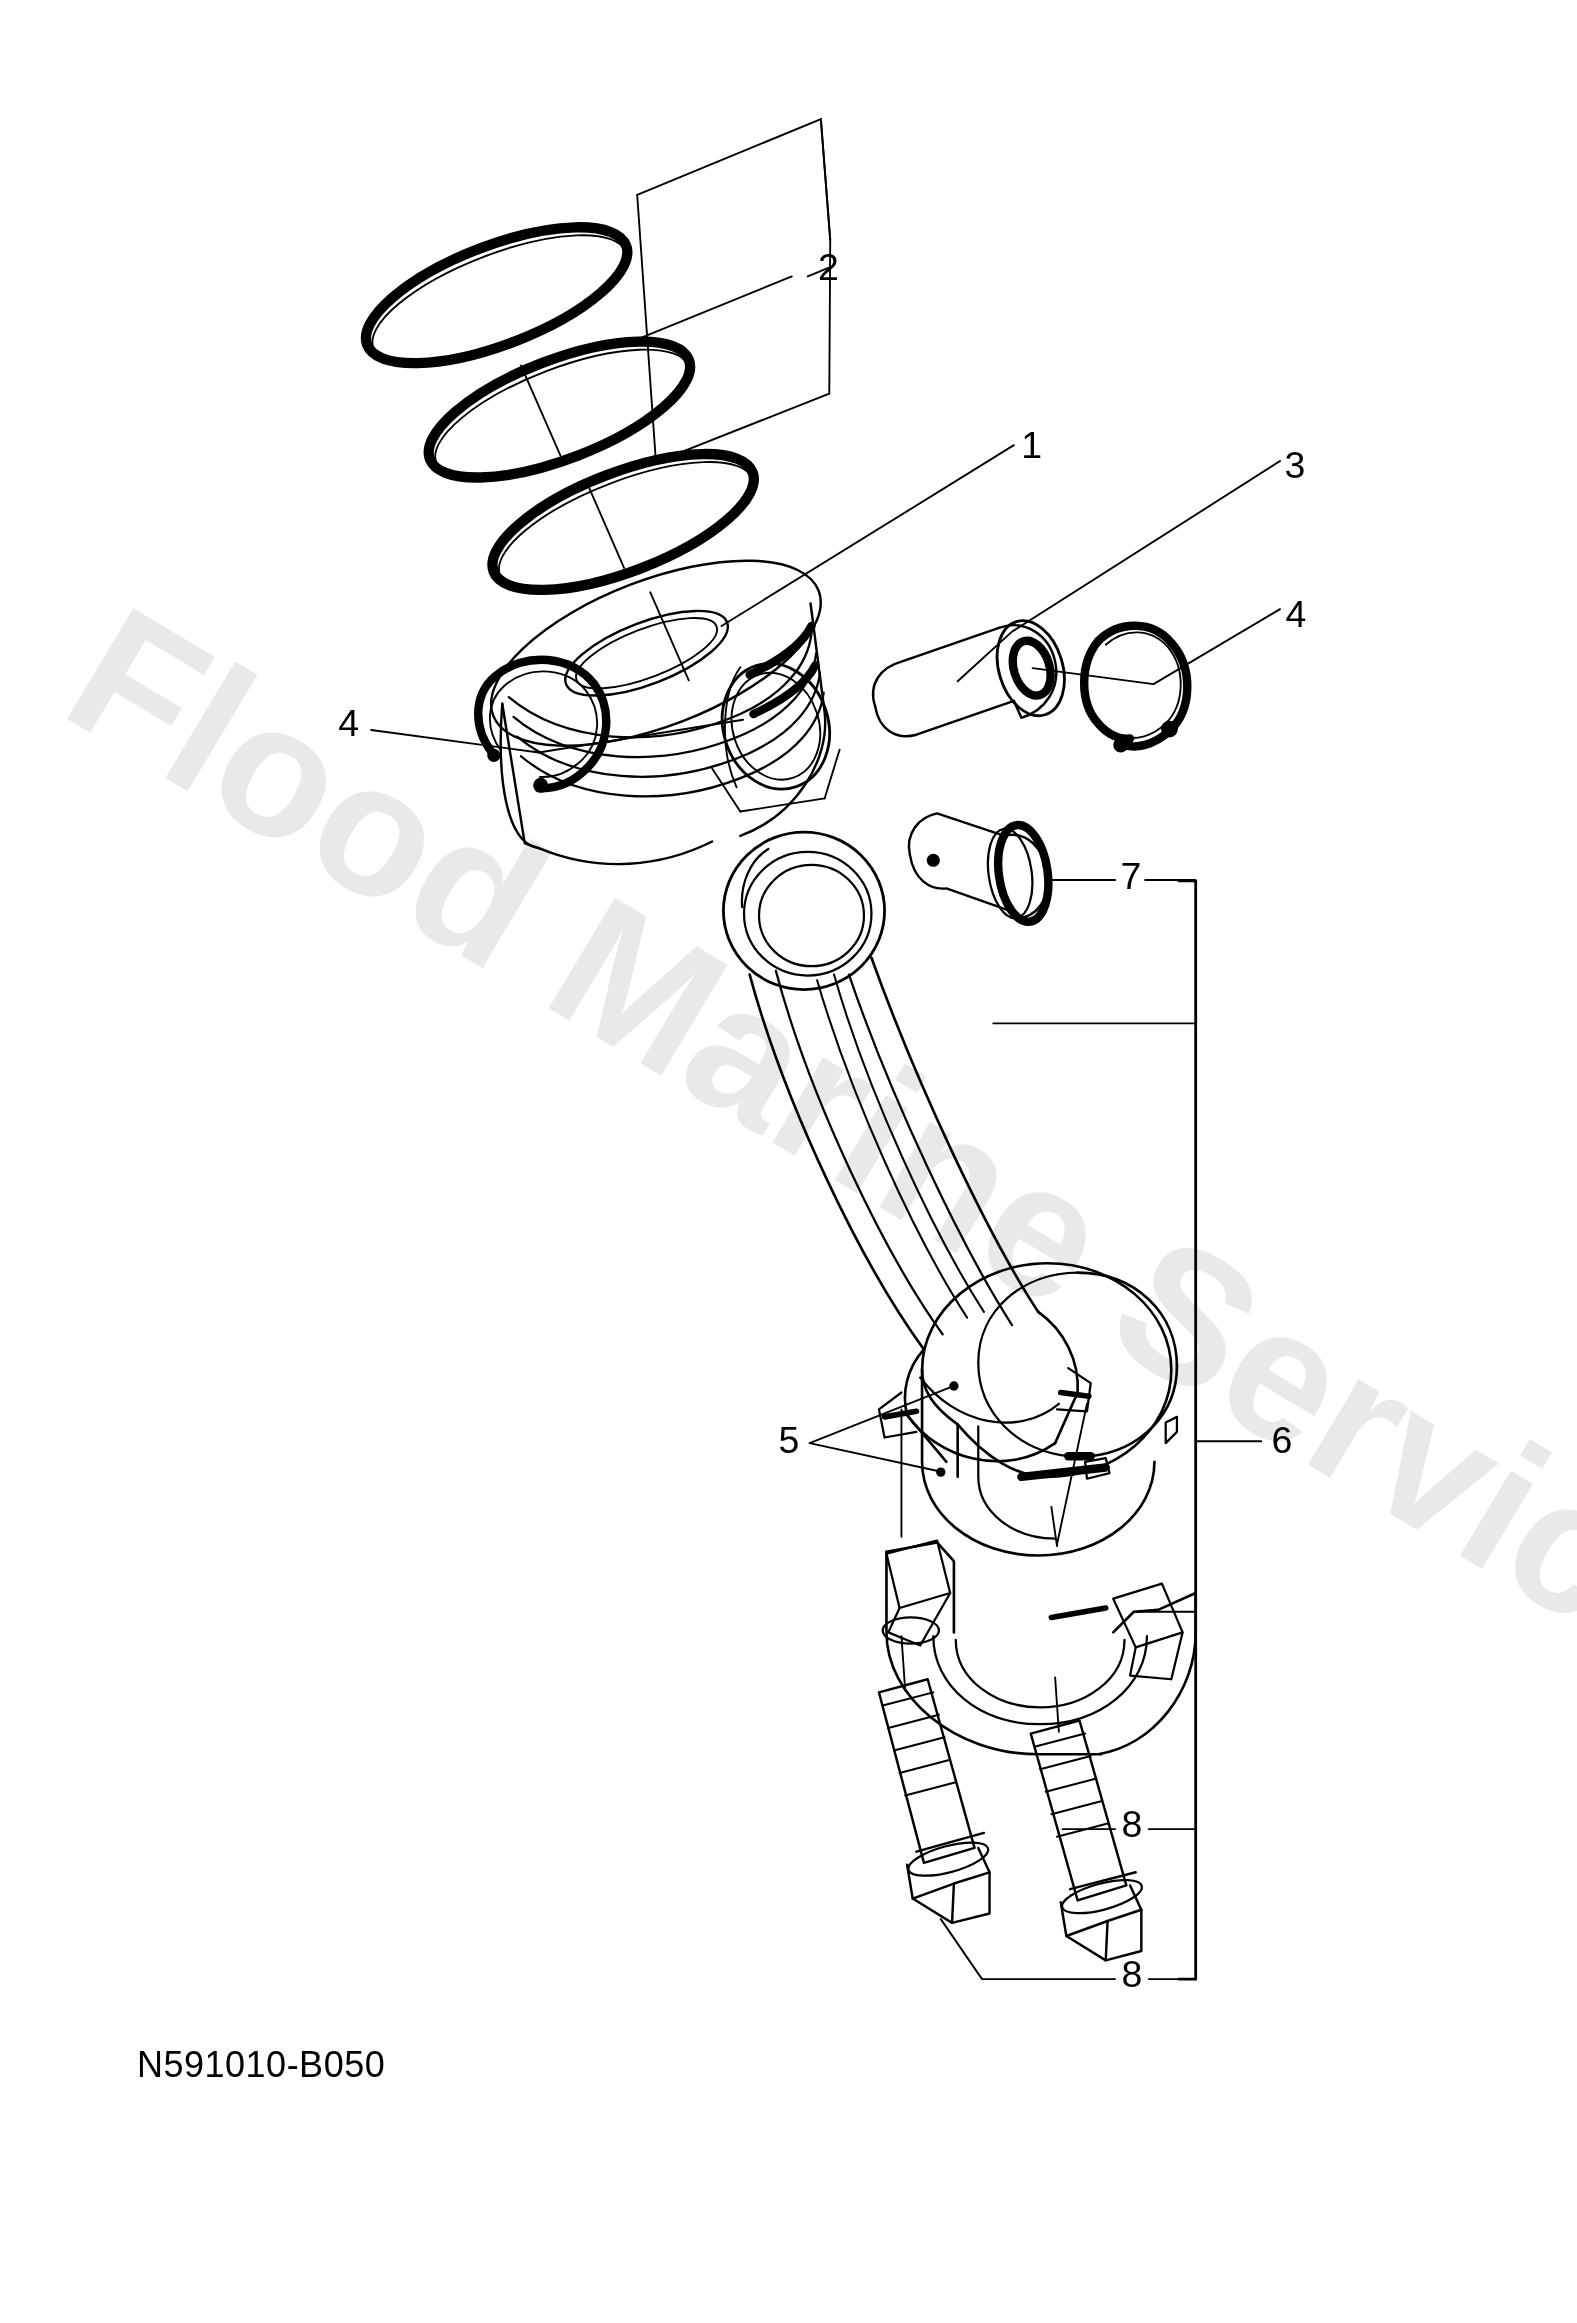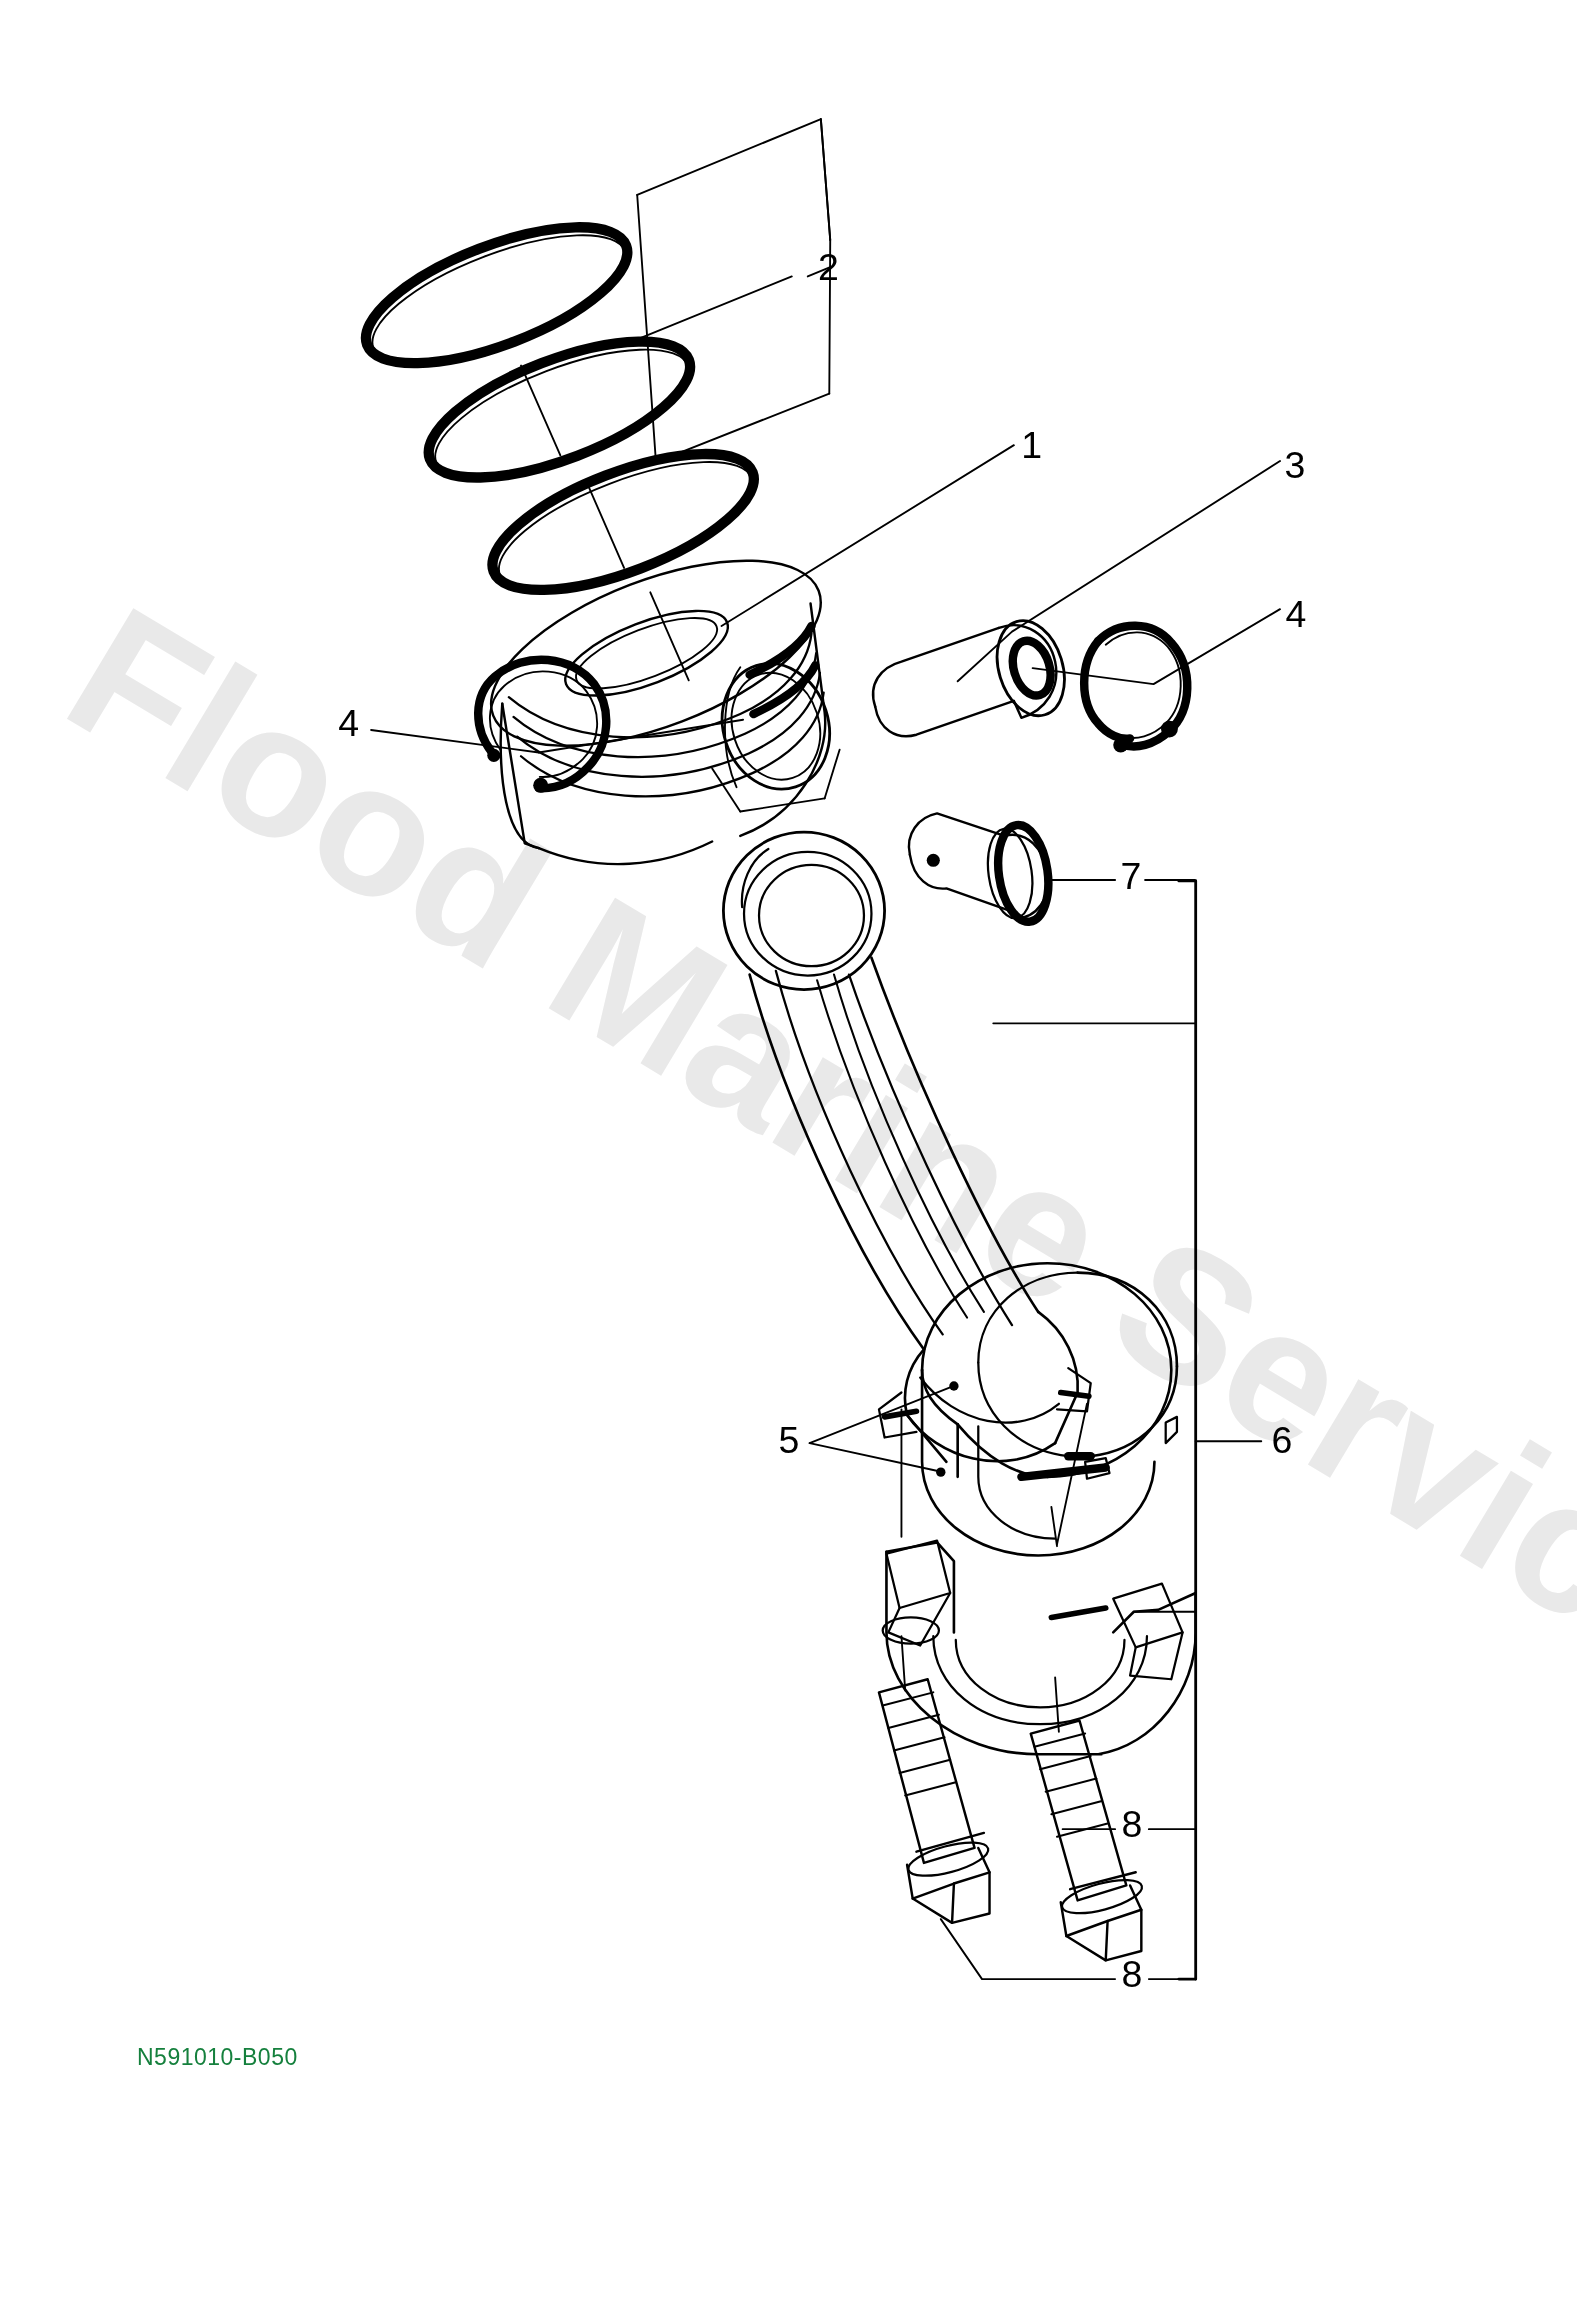--- a/index.html
+++ b/index.html
@@ -1,21 +1,21 @@
 <!DOCTYPE html>
 <html style="font-size:15px"><head>
 <meta charset="utf-8">
 <style>
   html,body{margin:0;padding:0;background:#ffffff;}
   body{width:1578px;height:2324px;position:relative;overflow:hidden;
        font-family:"Liberation Sans", sans-serif;}
   #stage{position:absolute;left:0;top:0;width:1578px;height:2324px;}
   svg#diagram{position:absolute;left:0;top:0;width:1578px;height:2324px;}
   .wm{position:absolute;left:0;top:0;width:1578px;height:2324px;pointer-events:none;}
-  #code{position:absolute;left:137px;top:2044px;font-size:23px;color:#15803d;
+  #code{position:absolute;left:137px;top:2044px;font-size:36px;color:#000000;
         letter-spacing:0.5px;white-space:nowrap;}
 </style>
 </head>
 <body>
 
 <div id="stage">
 
   <svg class="wm" viewBox="0 0 1684 2480">
     <text x="60" y="760" transform="rotate(31 60 760)" font-family="'Liberation Sans', sans-serif" font-size="200" font-weight="bold" fill="#e9e9e9">Flood Marine Services</text>
   </svg>

